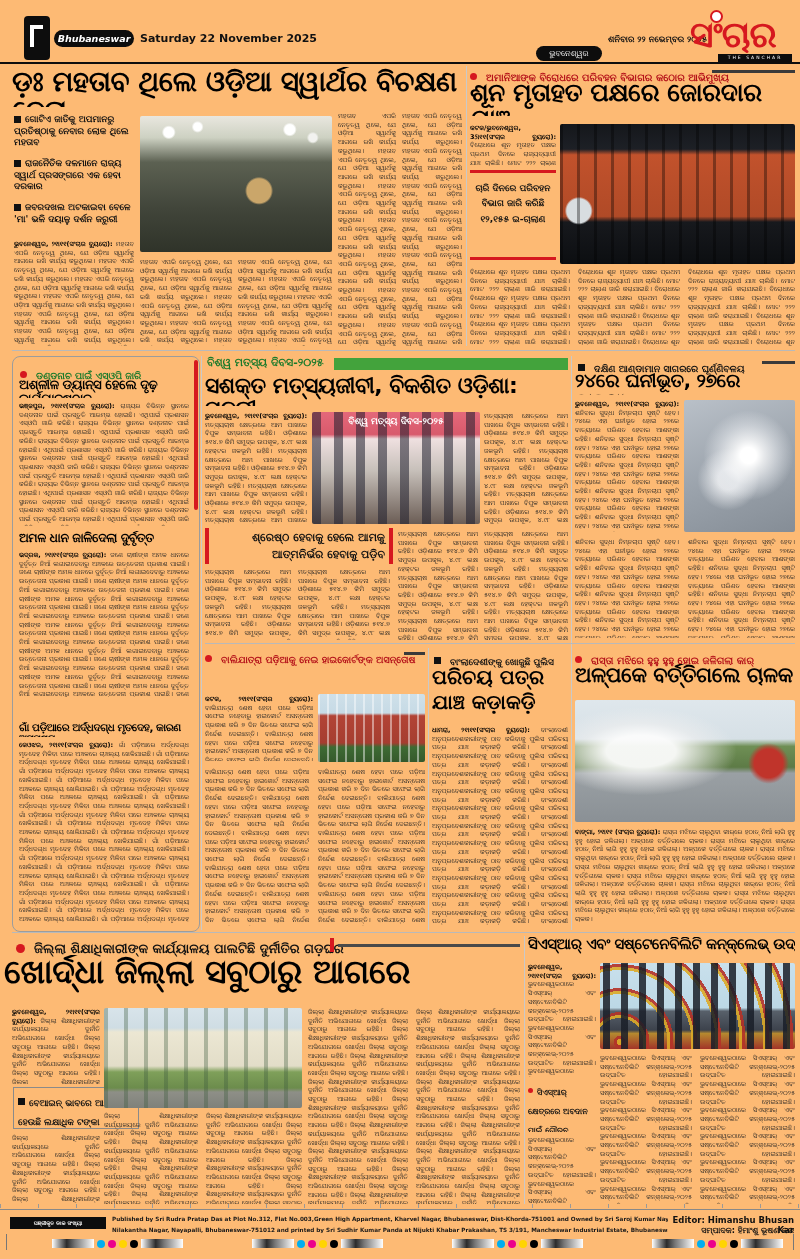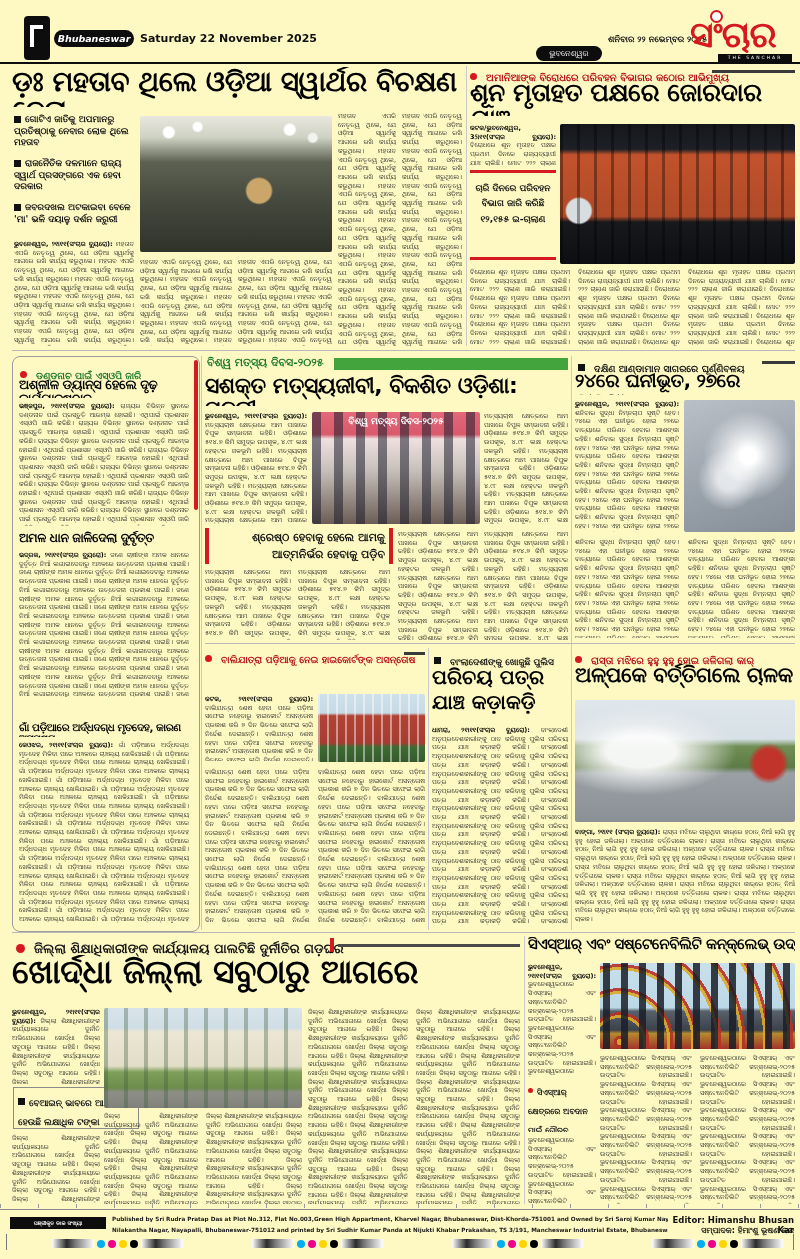--- a/index.html
+++ b/index.html
@@ -1,16 +1,16 @@
 <!DOCTYPE html>
 <html><head>
 <meta charset="utf-8">
 <style>
   html,body{margin:0;padding:0;background:#f2f2f2;}
-  .page{position:relative;width:800px;height:1259px;background:#fef9c3;margin:0 auto;overflow:hidden;
+  .page{position:relative;width:800px;height:1259px;background:#fdba74;margin:0 auto;overflow:hidden;
         font-family:"DejaVu Sans","Liberation Sans",sans-serif;color:#111;}
   .abs{position:absolute;}
   .hl{font-weight:800;color:#000;line-height:1.05;overflow:hidden;letter-spacing:-0.5px;}
   .kick{font-weight:bold;overflow:hidden;white-space:nowrap;}
   .body{font-size:6.5px;line-height:1.34;text-align:justify;color:#222;overflow:hidden;word-break:break-word;}
   .byl{font-weight:bold;color:#000;}
   .dot{display:inline-block;width:7px;height:7px;border-radius:50%;background:#d6181f;margin-right:4px;vertical-align:middle;}
   .sq{display:inline-block;width:7px;height:7px;background:#111;margin-right:4px;vertical-align:middle;}
   .rule{background:#b9b9b9;height:1px;}
   .vrule{background:#c9c9c9;width:1px;}
@@ -198,21 +198,21 @@
   </div>
 
   <div class="rule abs" style="left:12px;top:932px;width:783px;"></div>
 
   <div class="abs" style="left:16px;top:938px;width:380px;">
     <span class="dot" style="width:9px;height:9px;"></span>
     <span class="kick" style="font-size:13px;color:#111;">ଜିଲ୍ଲା ଶିକ୍ଷାଧିକାରୀଙ୍କ କାର୍ଯ୍ୟାଳୟ ପାଲଟିଛି ଦୁର୍ନୀତିର ଗଡ଼ଘର</span>
   </div>
   <div class="redbar abs" style="left:330px;top:938px;width:4px;height:14px;"></div>
   <div class="abs" style="left:338px;top:944px;width:182px;height:3px;background:#4a4a4a;"></div>
-  <div class="hl abs" style="left:12px;top:955px;width:508px;height:46px;font-size:33px;">ଖୋର୍ଦ୍ଧା ଜିଲ୍ଲା ସବୁଠାରୁ ଆଗରେ</div>
+  <div class="hl abs" style="left:4px;top:955px;width:508px;height:46px;font-size:33px;">ଖୋର୍ଦ୍ଧା ଜିଲ୍ଲା ସବୁଠାରୁ ଆଗରେ</div>
   <div class="body abs" style="left:12px;top:1008px;width:88px;height:76px;">
     <b class="byl">ଭୁବନେଶ୍ୱର, ୨୧ା୧୧(ସଂଚାର ବ୍ୟୁରୋ):</b>
     <span>ଜିଲ୍ଲା ଶିକ୍ଷାଧିକାରୀଙ୍କ କାର୍ଯ୍ୟାଳୟରେ ଦୁର୍ନୀତି ଅଭିଯୋଗରେ ଖୋର୍ଦ୍ଧା ଜିଲ୍ଲା ସବୁଠାରୁ ଆଗରେ ରହିଛି। ଜିଲ୍ଲା ଶିକ୍ଷାଧିକାରୀଙ୍କ କାର୍ଯ୍ୟାଳୟରେ ଦୁର୍ନୀତି ଅଭିଯୋଗରେ ଖୋର୍ଦ୍ଧା ଜିଲ୍ଲା ସବୁଠାରୁ ଆଗରେ ରହିଛି। ଜିଲ୍ଲା ଶିକ୍ଷାଧିକାରୀଙ୍କ କାର୍ଯ୍ୟାଳୟରେ ଦୁର୍ନୀତି ଅଭିଯୋଗରେ ଖୋର୍ଦ୍ଧା ଜିଲ୍ଲା ସବୁଠାରୁ ଆଗରେ ରହିଛି। ଜିଲ୍ଲା ଶିକ୍ଷାଧିକାରୀଙ୍କ କାର୍ଯ୍ୟାଳୟରେ ଦୁର୍ନୀତି ଅଭିଯୋଗରେ ଖୋର୍ଦ୍ଧା ଜିଲ୍ଲା ସବୁଠାରୁ ଆଗରେ ରହିଛି। ଜିଲ୍ଲା ଶିକ୍ଷାଧିକାରୀଙ୍କ କାର୍ଯ୍ୟାଳୟରେ ଦୁର୍ନୀତି ଅଭିଯୋଗରେ ଖୋର୍ଦ୍ଧା ଜିଲ୍ଲା ସବୁଠାରୁ ଆଗରେ ରହିଛି।</span>
   </div>
   <div class="abs" style="left:13px;top:1087px;width:126px;height:42px;border:1px solid #8a8a8a;padding:3px 4px;box-sizing:border-box;">
     <span class="sq"></span><span style="font-size:9px;font-weight:800;line-height:1.35;">ବେଆଇନ୍ ଭାବରେ ଆଦାୟ ହେଉଛି ଲକ୍ଷାଧିକ ଟଙ୍କା</span>
   </div>
   <div class="body abs" style="left:12px;top:1134px;width:88px;height:70px;"><span>ଜିଲ୍ଲା ଶିକ୍ଷାଧିକାରୀଙ୍କ କାର୍ଯ୍ୟାଳୟରେ ଦୁର୍ନୀତି ଅଭିଯୋଗରେ ଖୋର୍ଦ୍ଧା ଜିଲ୍ଲା ସବୁଠାରୁ ଆଗରେ ରହିଛି। ଜିଲ୍ଲା ଶିକ୍ଷାଧିକାରୀଙ୍କ କାର୍ଯ୍ୟାଳୟରେ ଦୁର୍ନୀତି ଅଭିଯୋଗରେ ଖୋର୍ଦ୍ଧା ଜିଲ୍ଲା ସବୁଠାରୁ ଆଗରେ ରହିଛି। ଜିଲ୍ଲା ଶିକ୍ଷାଧିକାରୀଙ୍କ କାର୍ଯ୍ୟାଳୟରେ ଦୁର୍ନୀତି ଅଭିଯୋଗରେ ଖୋର୍ଦ୍ଧା ଜିଲ୍ଲା ସବୁଠାରୁ ଆଗରେ ରହିଛି। ଜିଲ୍ଲା ଶିକ୍ଷାଧିକାରୀଙ୍କ କାର୍ଯ୍ୟାଳୟରେ ଦୁର୍ନୀତି ଅଭିଯୋଗରେ ଖୋର୍ଦ୍ଧା ଜିଲ୍ଲା ସବୁଠାରୁ ଆଗରେ ରହିଛି। ଜିଲ୍ଲା ଶିକ୍ଷାଧିକାରୀଙ୍କ କାର୍ଯ୍ୟାଳୟରେ ଦୁର୍ନୀତି ଅଭିଯୋଗରେ ଖୋର୍ଦ୍ଧା ଜିଲ୍ଲା ସବୁଠାରୁ ଆଗରେ ରହିଛି।</span></div>
   <div class="photo abs" style="left:104px;top:1008px;width:198px;height:100px;background:
      repeating-linear-gradient(90deg, rgba(60,90,60,0.35) 0 4px, rgba(0,0,0,0) 4px 20px),

